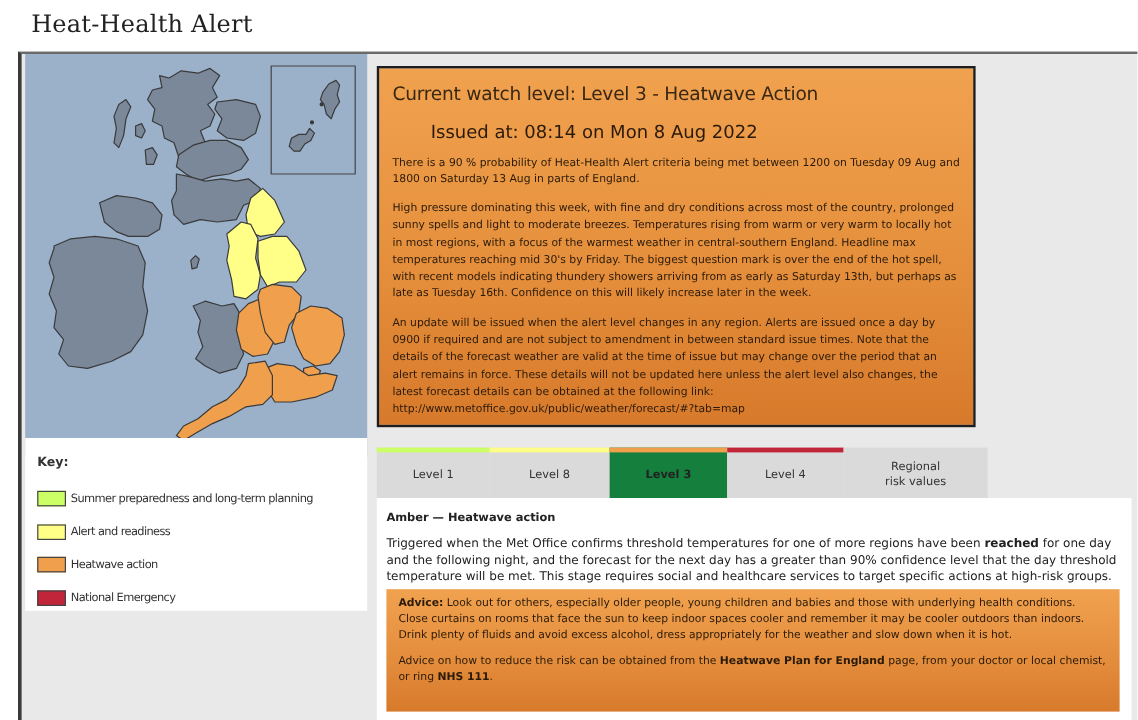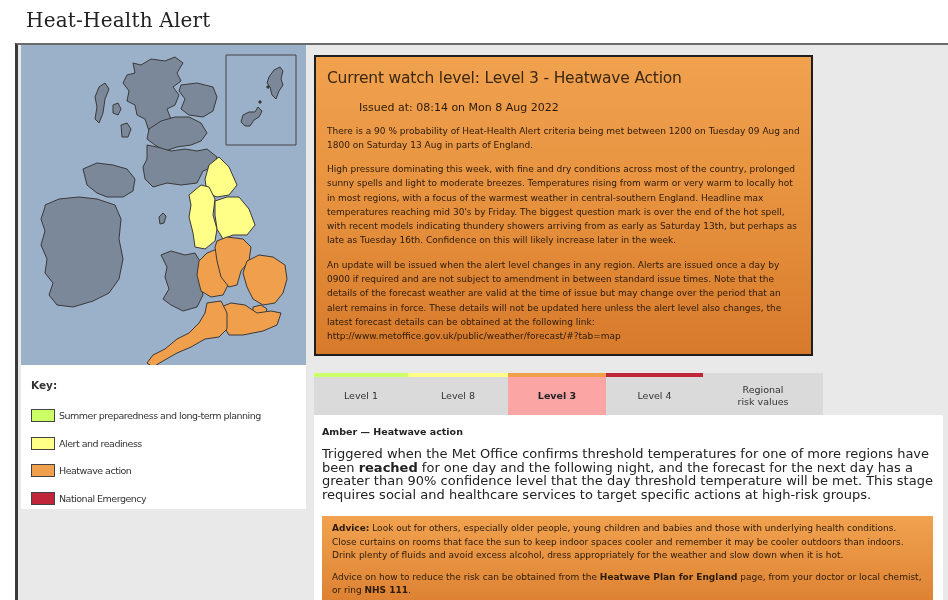--- a/index.html
+++ b/index.html
@@ -31,41 +31,41 @@
   .key-item { display: flex; align-items: center; height: 17px; margin-bottom: 10.5px; }
   .key-swatch { width: 24px; height: 13px; border: 1px solid #444; margin-right: 4px; }
   .key-label { font-size: 9.5px; color: #333; letter-spacing: -0.5px; }
 
   .alert-box {
     position: absolute; left: 296px; top: 10px; width: 499px; height: 301px;
     background: linear-gradient(to bottom, #f1a24f 0%, #e58f3c 55%, #d77a2b 100%);
     border: 2px solid #1e1e1e; padding: 12px 11px 0 11px; color: #2a1a0a;
   }
   .alert-title { font-size: 15.5px; color: #3a2812; margin-bottom: 14px; letter-spacing: -0.2px; }
-  .alert-issued { font-size: 11px; margin-bottom: 10px; padding-left: 32px; }
+  .alert-issued { font-size: 15px; margin-bottom: 10px; padding-left: 32px; }
   .alert-prob { font-size: 9px; font-weight: normal; line-height: 14px; margin-bottom: 10px; }
   .alert-para { font-size: 9px; line-height: 14.3px; margin-bottom: 10px; }
 
   .tabs {
     position: absolute; left: 296px; top: 328px; width: 593px; height: 42px;
     display: flex;
   }
   .tab {
     height: 42px; background: #dadada; border-top: 4px solid transparent;
     display: flex; align-items: center; justify-content: center; text-align: center;
     font-size: 9.5px; color: #333; line-height: 12.5px; cursor: pointer;
   }
-  .tab.active { background: #fca5a5; font-weight: bold; color: #222; }
+  .tab.active { background: #15803d; font-weight: bold; color: #222; }
 
   .tab-content {
     position: absolute; left: 296px; top: 370px; width: 629px; height: 187px;
     background: #ffffff; padding: 11px 10px 0 8px;
   }
   .tc-heading { font-size: 9.5px; font-weight: bold; color: #222; margin-bottom: 10px; }
-  .tc-para { font-size: 13px; line-height: 13.5px; color: #222; margin-bottom: 15px; }
+  .tc-para { font-size: 10px; line-height: 13.5px; color: #222; margin-bottom: 3px; }
   .advice-box {
     background: linear-gradient(to bottom, #f1a24f 0%, #e38c3b 60%, #d77a2b 100%);
     padding: 6px 10px 8px 10px; margin-left: 0; width: 611px; height: 102px;
   }
   .advice-para { font-size: 9px; line-height: 13.5px; color: #2a1a0a; margin-bottom: 8px; }
   .b { font-weight: bold; }
 </style>
 </head>
 <body>
 

